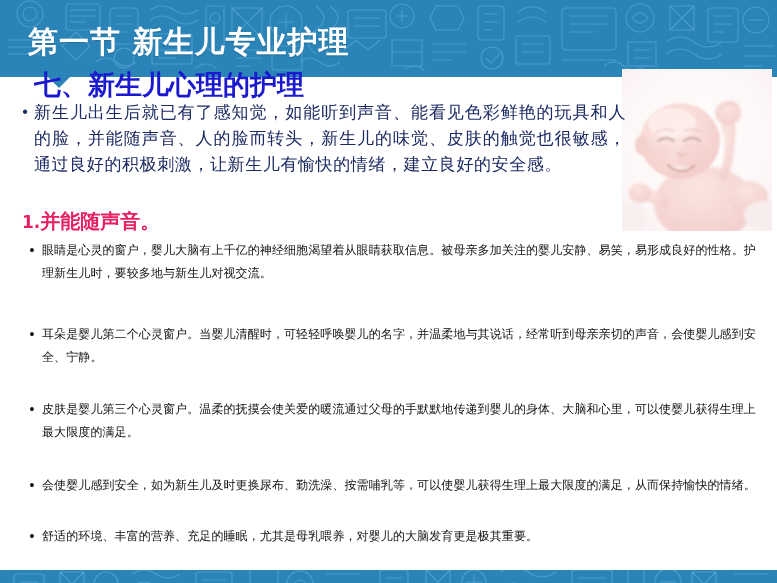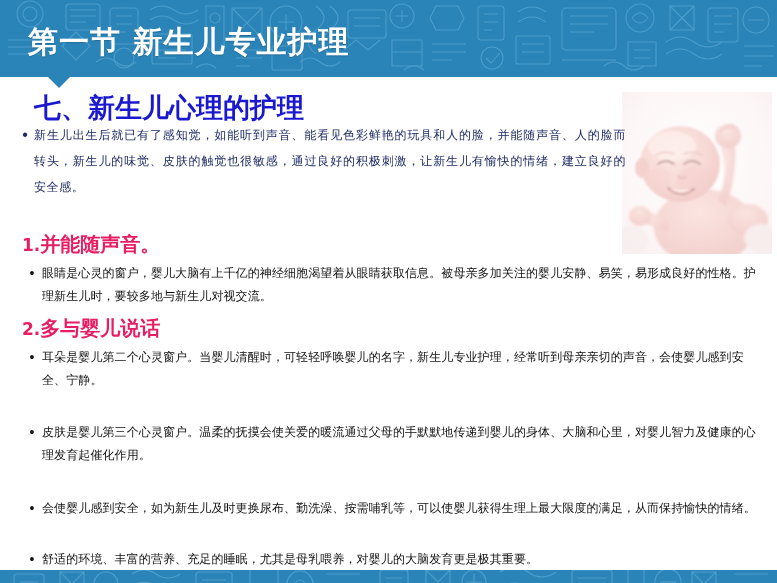--- a/index.html
+++ b/index.html
@@ -82,21 +82,21 @@
     top: -20px;
     width: 777px;
     height: 60px;
     opacity: 0.40;
   }
 
   
   .content {
     position: absolute;
     left: 0;
-    top: 86px;
+    top: 63px;
     width: 777px;
     height: 493px;
   }
 
   .section-title {
     position: absolute;
     left: 34px;
     top: 8px;
     color: #1a19d0;
     font-size: 27px;
@@ -121,21 +121,21 @@
     color: #1c2a63;
     font-size: 16px;
     line-height: 26px;
     width: 18px;
     flex: 0 0 18px;
     text-align: center;
   }
   .intro-text {
     color: #1c2a63;
     font-family: "DejaVu Serif", "Liberation Serif", serif;
-    font-size: 12px;
+    font-size: 17px;
     line-height: 26px;
     letter-spacing: 0.6px;
     text-align: justify;
     flex: 1 1 auto;
   }
 
   
   .baby-photo {
     position: absolute;
     left: 622px;
@@ -359,34 +359,31 @@
     <div class="num-heading" id="h1">
       <span class="num">1.</span><span>并能随声音。</span>
     </div>
     <div class="body-block" id="p1">
       <div class="body-row">
         <span class="body-bullet">•</span>
         <span class="body-text">眼睛是心灵的窗户，婴儿大脑有上千亿的神经细胞渴望着从眼睛获取信息。被母亲多加关注的婴儿安静、易笑，易形成良好的性格。护理新生儿时，要较多地与新生儿对视交流。</span>
       </div>
     </div>
 
-    <div class="num-heading" id="h2">
-      <span class="num">2.</span><span>多与婴儿说话</span>
-    </div>
     <div class="body-block" id="p2">
       <div class="body-row">
         <span class="body-bullet">•</span>
-        <span class="body-text">耳朵是婴儿第二个心灵窗户。当婴儿清醒时，可轻轻呼唤婴儿的名字，新生儿专业护理，经常听到母亲亲切的声音，会使婴儿感到安全、宁静。</span>
+        <span class="body-text">耳朵是婴儿第二个心灵窗户。当婴儿清醒时，可轻轻呼唤婴儿的名字，并温柔地与其说话，经常听到母亲亲切的声音，会使婴儿感到安全、宁静。</span>
       </div>
     </div>
 
     <div class="body-block" id="p3">
       <div class="body-row">
         <span class="body-bullet">•</span>
-        <span class="body-text">皮肤是婴儿第三个心灵窗户。温柔的抚摸会使关爱的暖流通过父母的手默默地传递到婴儿的身体、大脑和心里，对婴儿智力及健康的心理发育起催化作用。</span>
+        <span class="body-text">皮肤是婴儿第三个心灵窗户。温柔的抚摸会使关爱的暖流通过父母的手默默地传递到婴儿的身体、大脑和心里，可以使婴儿获得生理上最大限度的满足。</span>
       </div>
     </div>
 
     <div class="body-block" id="p4">
       <div class="body-row">
         <span class="body-bullet">•</span>
         <span class="body-text">会使婴儿感到安全，如为新生儿及时更换尿布、勤洗澡、按需哺乳等，可以使婴儿获得生理上最大限度的满足，从而保持愉快的情绪。</span>
       </div>
     </div>
     <div class="body-block" id="p5">

